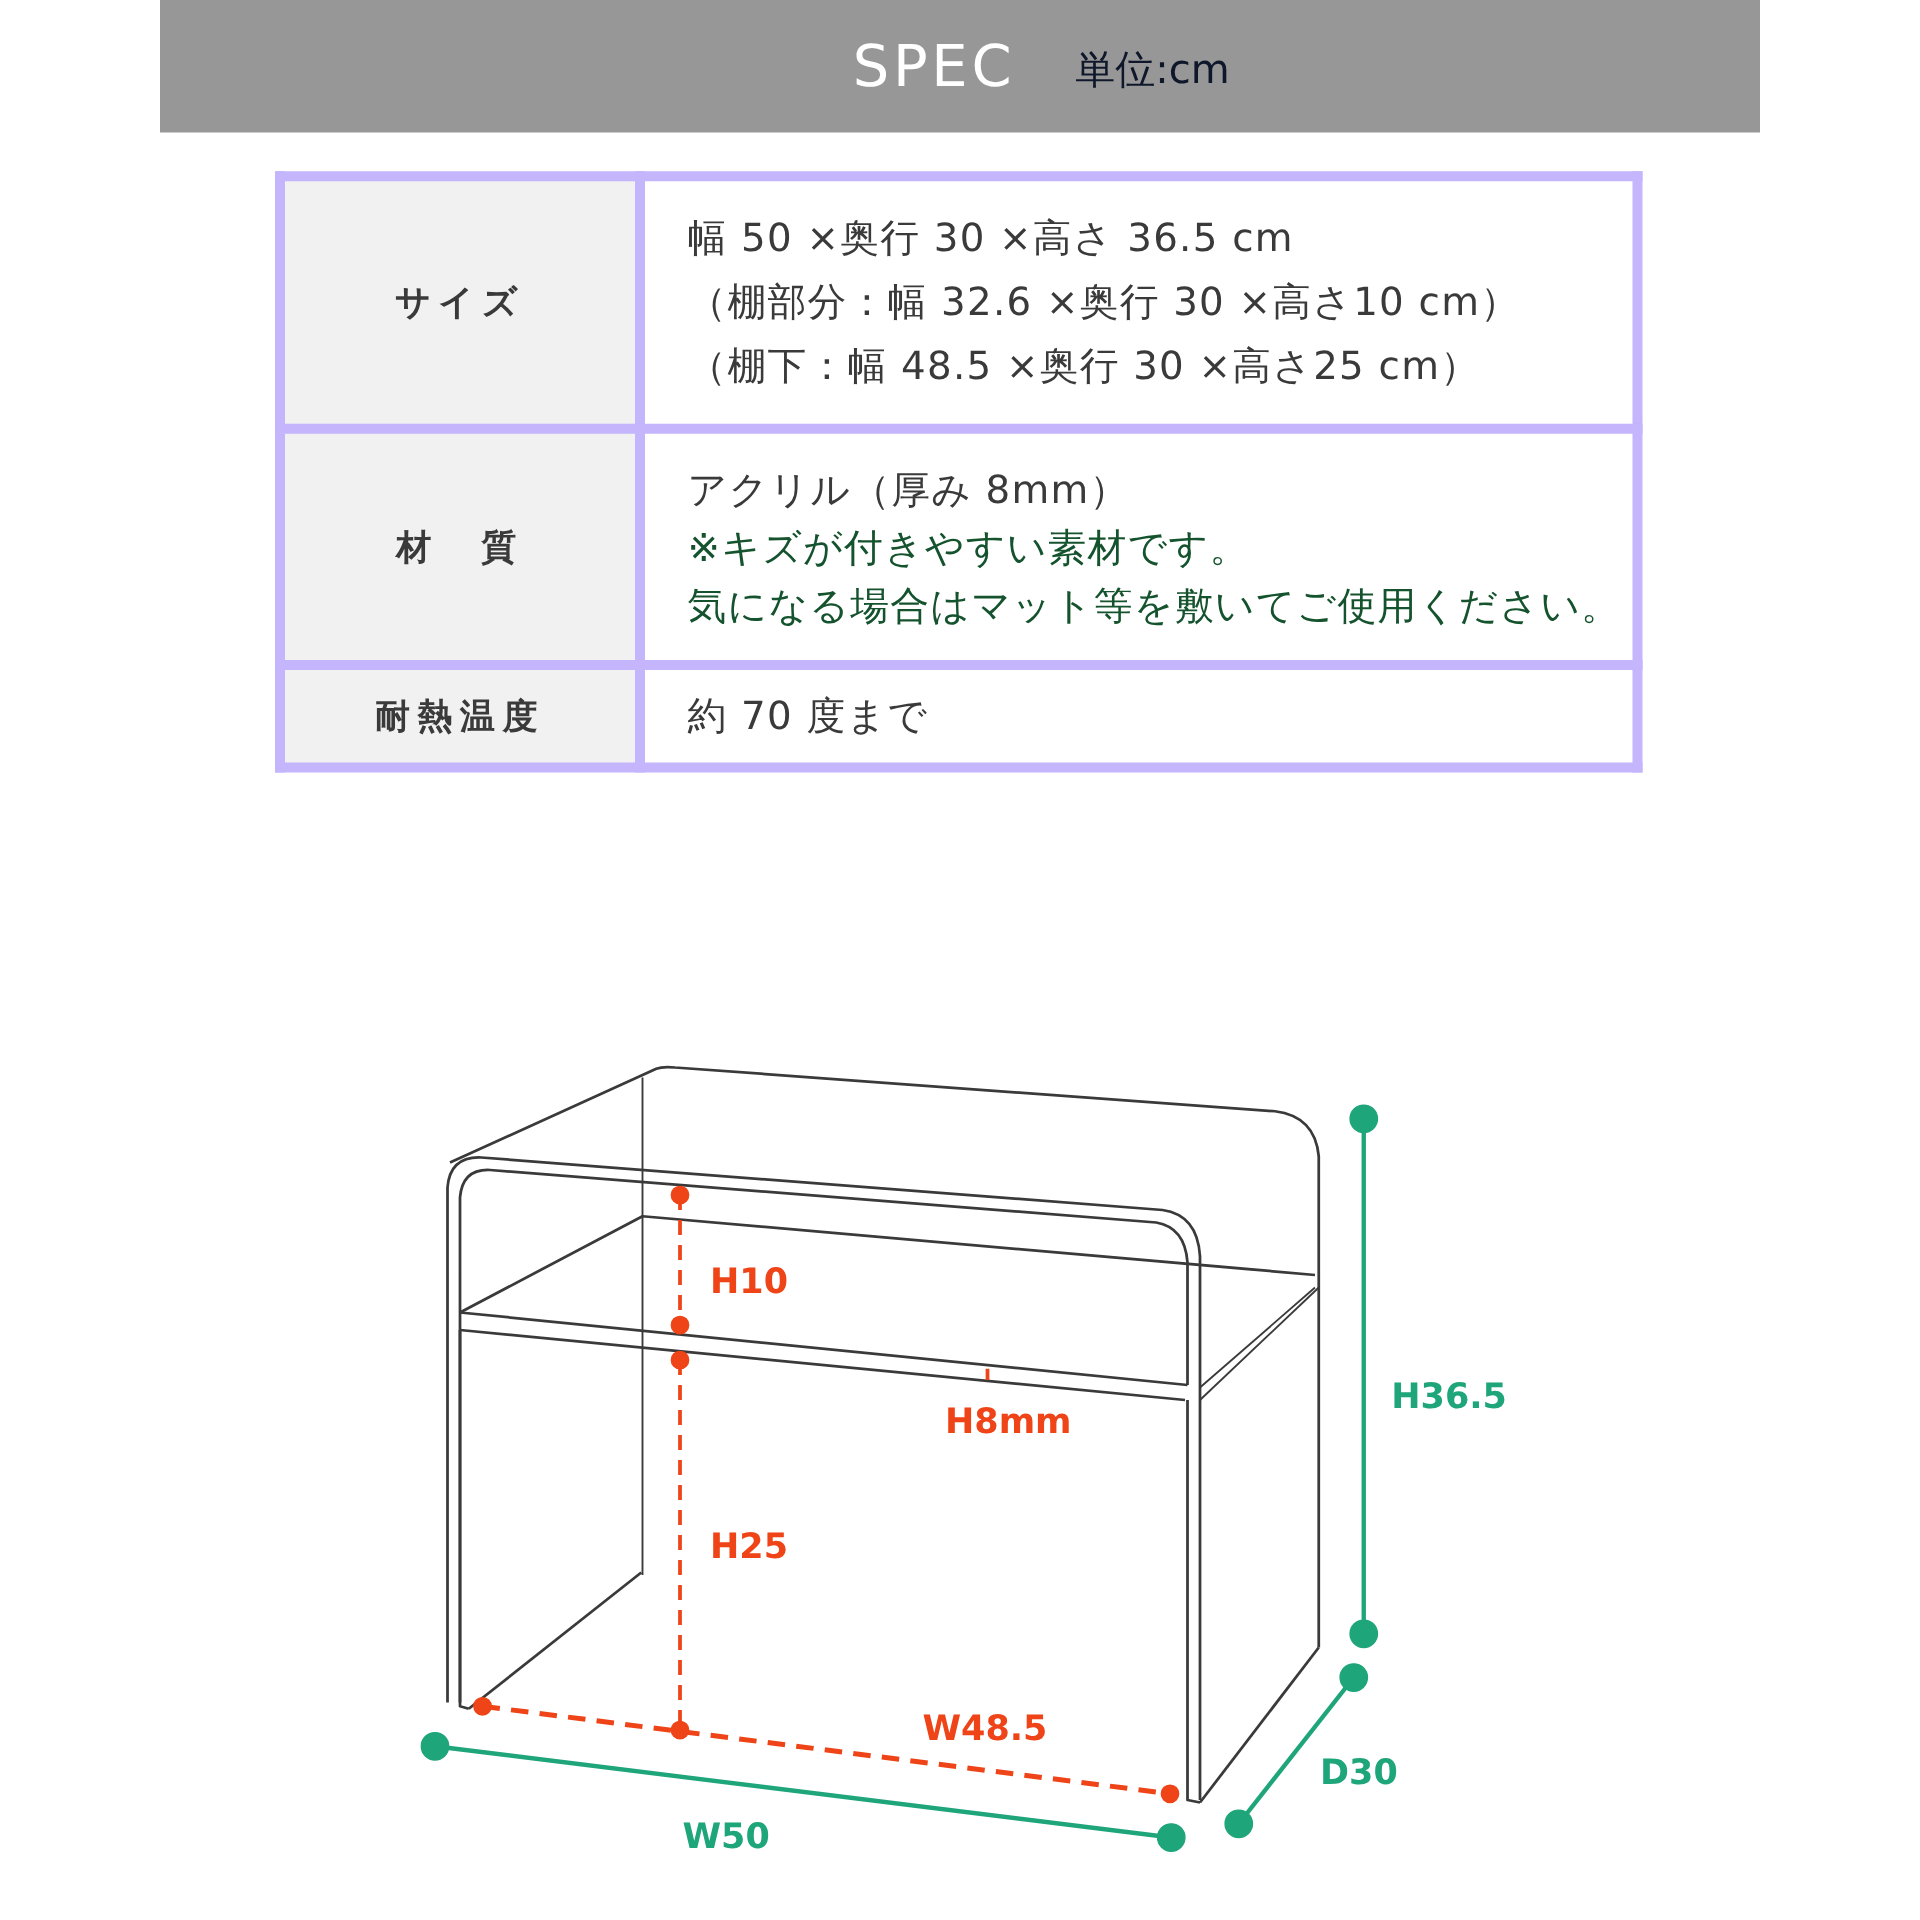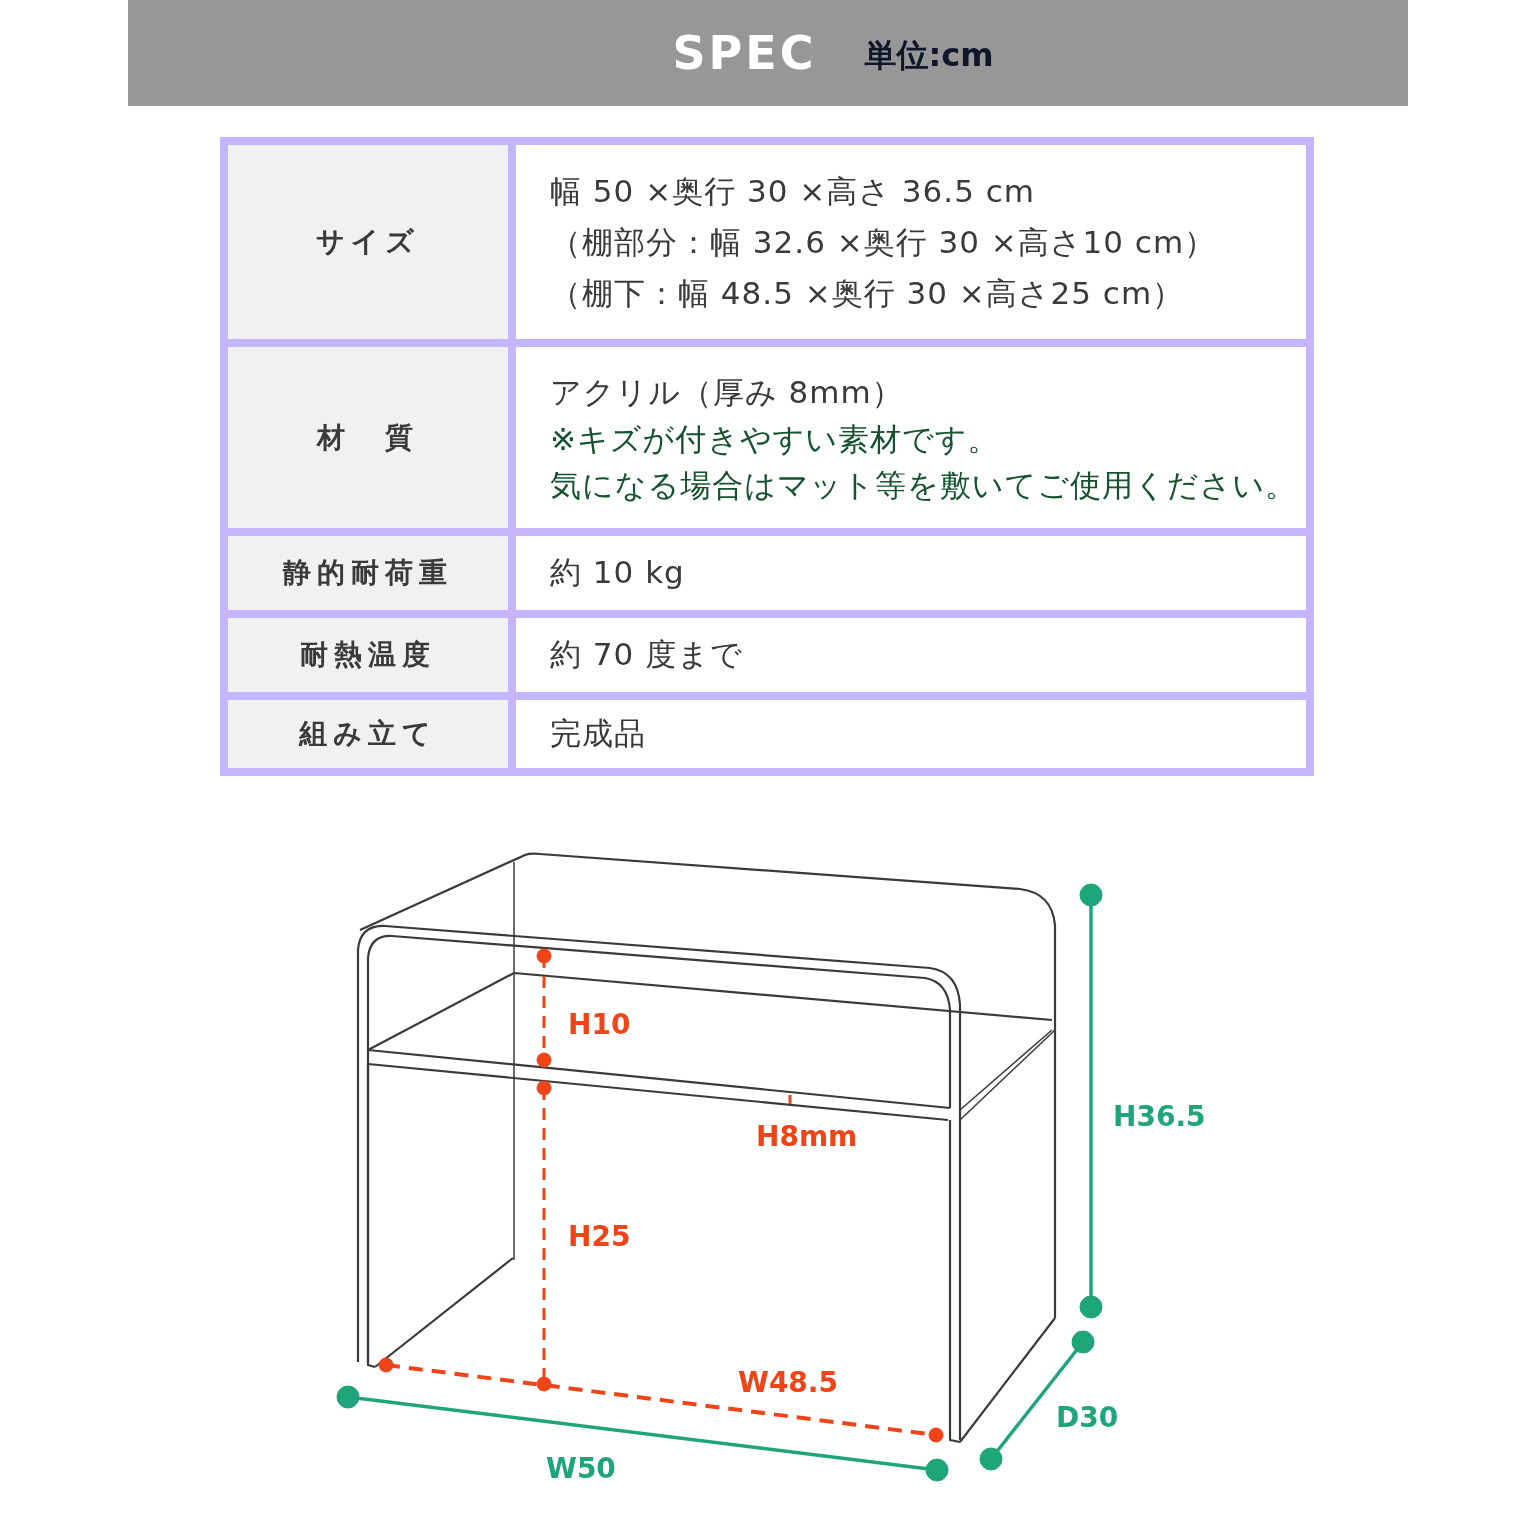--- a/index.html
+++ b/index.html
@@ -1,19 +1,19 @@
 <!DOCTYPE html>
 <html><head>
   <meta charset="utf-8">
   <style>
     html, body { margin: 0; padding: 0; background: #ffffff; }
     body { width: 1536px; height: 1536px; position: relative; overflow: hidden;
            font-family: "DejaVu Sans", "Liberation Sans", sans-serif; color: #3a3a3a; }
     .header { position: absolute; left: 128px; top: 0; width: 1280px; height: 106px;
-              background: #979797; display: flex; align-items: center; justify-content: center; font-weight: bold; }
+              background: #979797; display: flex; align-items: center; justify-content: center; }
     .header .title { color: #ffffff; font-size: 46px; letter-spacing: 3px; margin-left: 130px; }
     .header .unit { color: #0f172a; font-size: 32px; margin-left: 48px; margin-top: 6px; }
     .spec-table { position: absolute; left: 220px; top: 137px; width: 1094px;
                   border-collapse: collapse; border: 3px solid #444444; }
     .spec-table td { border: 8px solid #c4b5fd; }
     .spec-table td.label { width: 278px; background: #f1f1f1; text-align: center;
                            font-weight: bold; font-size: 28px; color: #3a3a3a; letter-spacing: 6px; }
     .spec-table td.value { padding-left: 34px; font-size: 31px; color: #3a3a3a; letter-spacing: 1px; }
     .row-size td { height: 192px; }
     .row-material td { height: 179px; }
@@ -47,31 +47,23 @@
     </td>
   </tr>
   <tr class="row-material">
     <td class="label">材　質</td>
     <td class="value">
       <span class="line material-line">アクリル（厚み 8mm）</span>
       <span class="line warn">※キズが付きやすい素材です。</span>
       <span class="line warn">気になる場合はマット等を敷いてご使用ください。</span>
     </td>
   </tr>
-  <tr class="row-load">
-    <td class="label">静的耐荷重</td>
-    <td class="value">約 10 kg</td>
-  </tr>
   <tr class="row-heat">
     <td class="label">耐熱温度</td>
     <td class="value">約 70 度まで</td>
-  </tr>
-  <tr class="row-assembly">
-    <td class="label">組み立て</td>
-    <td class="value">完成品</td>
   </tr>
 </tbody>
   </table>
 
 <svg class="diagram" width="1536" height="706" viewBox="0 830 1536 706" xmlns="http://www.w3.org/2000/svg">
   <g fill="none" stroke="#3a3a3a" stroke-width="2.2" stroke-linejoin="round">
 
     <path d="M360 930 L525 855 Q530 853 540 854 L1020 889 Q1052 893 1055 925 L1055 1318"></path>
 
     <path d="M514 862 L514 1260" stroke-width="1.5"></path>

